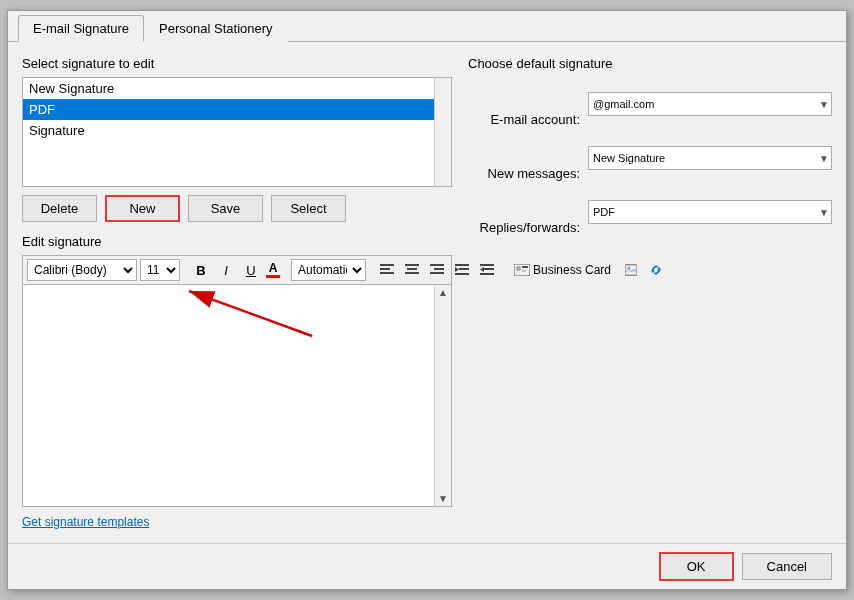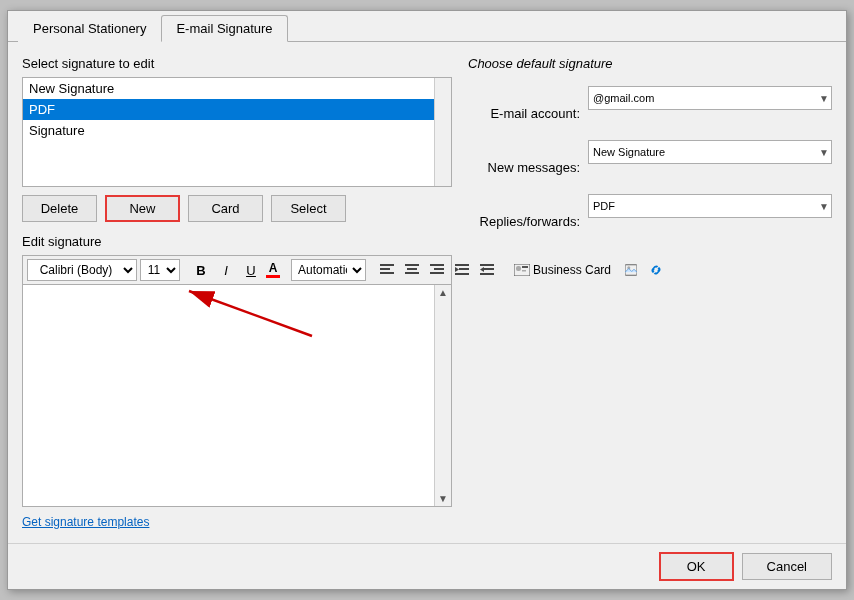--- a/index.html
+++ b/index.html
@@ -153,21 +153,20 @@
       background: #f0f0f0;
       padding: 3px 4px;
       flex-wrap: nowrap;
     }
     .toolbar-select {
       font-size: 12px;
       height: 22px;
       border: 1px solid #adadad;
       background: #fff;
       padding: 0 2px;
-      text-align: center;
     }
     .font-select { width: 110px; }
     .size-select { width: 40px; }
     .color-select { width: 75px; }
     .toolbar-btn {
       background: none;
       border: 1px solid transparent;
       cursor: pointer;
       padding: 1px 4px;
       font-size: 13px;
@@ -244,22 +243,21 @@
       font-size: 12px;
       color: #0563c1;
       text-decoration: underline;
       cursor: pointer;
     }
     .choose-default-section {
       font-size: 13px;
     }
     .choose-default-section .section-label {
       font-weight: normal;
-      margin-bottom: 4px;
-      font-style: italic;
+      margin-bottom: 10px;
     }
     .field-row {
       display: flex;
       align-items: center;
       margin-bottom: 8px;
     }
     .field-label {
       width: 120px;
       font-size: 13px;
       text-align: right;
@@ -346,25 +344,25 @@
       margin-top: 1px;
     }
   </style>
 </head>
 <body>
 
 <div class="dialog">
 
 
   <div class="tabs">
+    <div class="tab active">
+      <span>E-mail Signature</span>
+    </div>
     <div class="tab">
       <span>Personal Stationery</span>
-    </div>
-    <div class="tab active">
-      <span>E-mail Signature</span>
     </div>
   </div>
 
   <div class="dialog-body">
 
     <div class="left-panel left-panel-relative">
 
       <svg class="annotation-arrow" xmlns="http://www.w3.org/2000/svg">
         <defs>
           <marker id="arrowhead" markerWidth="10" markerHeight="7" refX="10" refY="3.5" orient="auto">
@@ -381,21 +379,21 @@
           <li class="sig-item">New Signature</li>
           <li class="sig-item selected">PDF</li>
           <li class="sig-item">Signature</li>
         </ul>
         <div class="scrollbar-placeholder"></div>
       </div>
 
       <div class="button-row">
         <button class="btn">Delete</button>
         <button class="btn highlighted">New</button>
-        <button class="btn">Card</button>
+        <button class="btn">Save</button>
         <button class="btn">Select</button>
       </div>
 
       <div class="edit-sig-label">Edit signature</div>
 
       <div class="toolbar">
         <div style="position:relative; display:inline-block;">
           <select class="toolbar-select font-select">
             <option>Calibri (Body)</option>
           </select>

